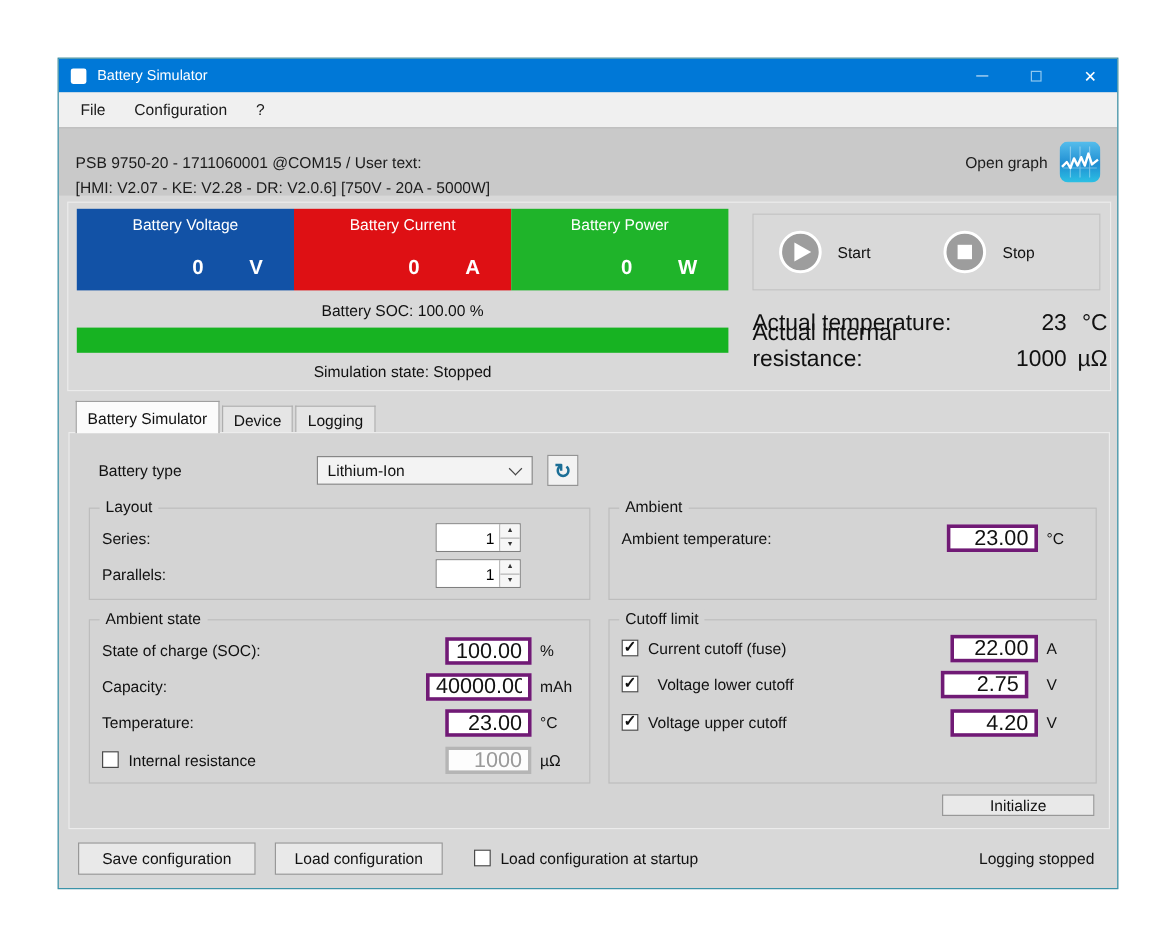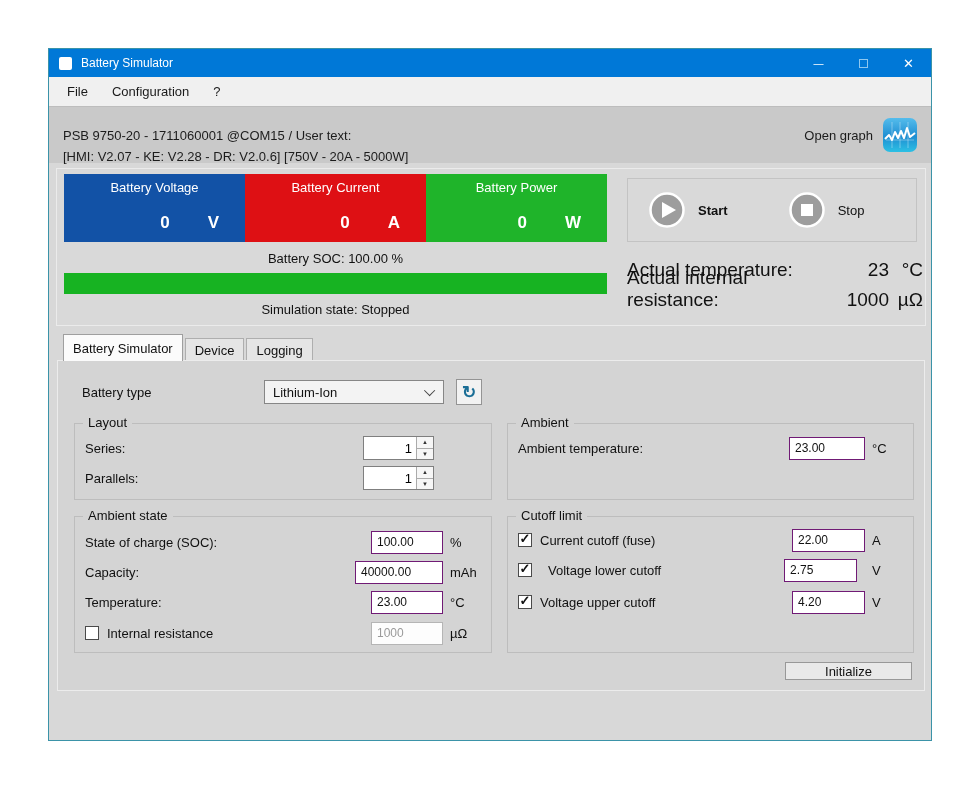--- a/index.html
+++ b/index.html
@@ -31,21 +31,21 @@
   .meter { width:181px; height:68px; position:relative; color:#fff; }
   .meter-label { position:absolute; top:6px; width:100%; text-align:center; font-size:13px; }
   .meter-value { position:absolute; bottom:9px; right:0; display:flex; align-items:baseline; gap:38px; padding-right:26px; font-size:17px; font-weight:bold; }
   .soc-label { position:absolute; left:7px; top:82px; width:543px; text-align:center; font-size:13px; color:#111; }
   .soc-track { position:absolute; left:7px; top:104px; width:543px; height:21px; background:#c3c3c3; }
   .soc-fill { height:100%; }
   .sim-state { position:absolute; left:7px; top:133px; width:543px; text-align:center; font-size:13px; color:#111; }
 
   .transport-box { position:absolute; left:570px; top:9px; width:290px; height:64px; border:1px solid #c3c3c3; display:flex; align-items:center; }
   .transport-btn { display:flex; align-items:center; gap:12px; cursor:pointer; }
-  .transport-btn.start { margin-left:20px;font-weight:bold; }
+  .transport-btn.start { margin-left:20px; }
   .transport-btn.stop { margin-left:60px; }
   .transport-label { font-size:13px; color:#111; }
 
   .actual-row { position:absolute; left:570px; width:296px; height:20px; display:flex; align-items:flex-end; font-size:19px; color:#111; }
   .actual-row .lbl { flex:1; }
   .actual-row .val { width:48px; text-align:right; }
   .actual-row .unit { width:34px; text-align:right; }
 
   
   .tabstrip { position:absolute; left:14px; top:285px; height:27px; display:flex; align-items:flex-end; }
@@ -60,21 +60,21 @@
   .dropdown { width:180px; height:24px; background:#f3f3f3; border:1px solid #868686; display:flex; align-items:center; font-size:13px; color:#111; padding:0 8px; cursor:pointer; }
   .chevron { margin-left:auto; width:8px; height:8px; border-left:1.6px solid #444; border-bottom:1.6px solid #444; transform:rotate(-45deg) translateY(-2px); }
   .refresh-btn { width:26px; height:26px; margin-left:12px; background:#f2f2f2; border:1px solid #949494; display:flex; align-items:center; justify-content:center; cursor:pointer; }
   .refresh-glyph { color:#1b6e96; font-size:17px; font-weight:bold; line-height:1; }
 
   .groupbox { position:absolute; border:1px solid #bdbdbd; }
   .group-title { position:absolute; top:-9px; left:8px; background:#d4d4d4; padding:0 5px; font-size:13px; color:#111; }
   .g-row { position:absolute; left:10px; right:8px; height:24px; display:flex; align-items:center; font-size:13px; color:#111; }
   .g-row .lbl { flex:1; }
   .g-row .unit { width:40px; padding-left:7px; }
-  .field { height:23px; border:1px solid #701a75; background:#fff; font-size:12px; padding:0 5px; font-family:"Liberation Sans", sans-serif; color:#111; }
+  .field { height:23px; border:3px solid #701a75; background:#fff; font-size:18px; text-align:right; padding:0 5px; font-family:"Liberation Sans", sans-serif; color:#111; }
   .field.w72 { width:72px; } .field.w88 { width:88px; } .field.w76 { width:76px; } .field.w73 { width:73px; }
   .field.disabled { color:#9a9a9a; border-color:#b5b5b5; background:#fdfdfd; }
 
   .spinbox { display:flex; height:24px; border:1px solid #7f7f7f; background:#fff; }
   .spinbox input { width:52px; border:none; outline:none; text-align:right; font-size:13px; padding:0 4px; font-family:"Liberation Sans", sans-serif; background:#fff; }
   .spin-btns { width:17px; display:flex; flex-direction:column; border-left:1px solid #ababab; }
   .spin-btn { flex:1; display:flex; align-items:center; justify-content:center; font-size:6px; color:#333; background:#f6f6f6; cursor:pointer; }
   .spin-btn.up { border-bottom:1px solid #ababab; }
 
   .cb { width:14px; height:14px; background:#fff; border:1px solid #4a4a4a; margin-right:8px; position:relative; flex:none; cursor:pointer; }
@@ -292,14 +292,23 @@
         <span class="cb checked"></span>
         <span class="lbl">Voltage upper cutoff</span>
         <input class="field w73" value="4.20" style="">
         <span class="unit">V</span>
       </div>
     </div>
 
     <button class="btn initialize-btn">Initialize</button>
   </div>
 
+  <div class="bottombar">
+    <button class="btn save-btn">Save configuration</button>
+    <button class="btn load-btn">Load configuration</button>
+    <div class="startup-check">
+      <span class="cb"></span>
+      <span>Load configuration at startup</span>
+    </div>
+    <span class="status-text">Logging stopped</span>
+  </div>
 
 </div>
 
 </body></html>

